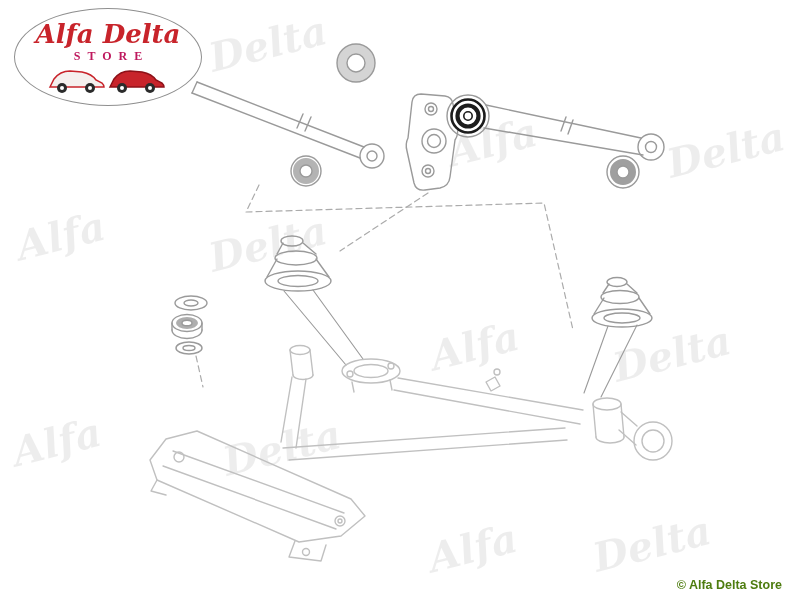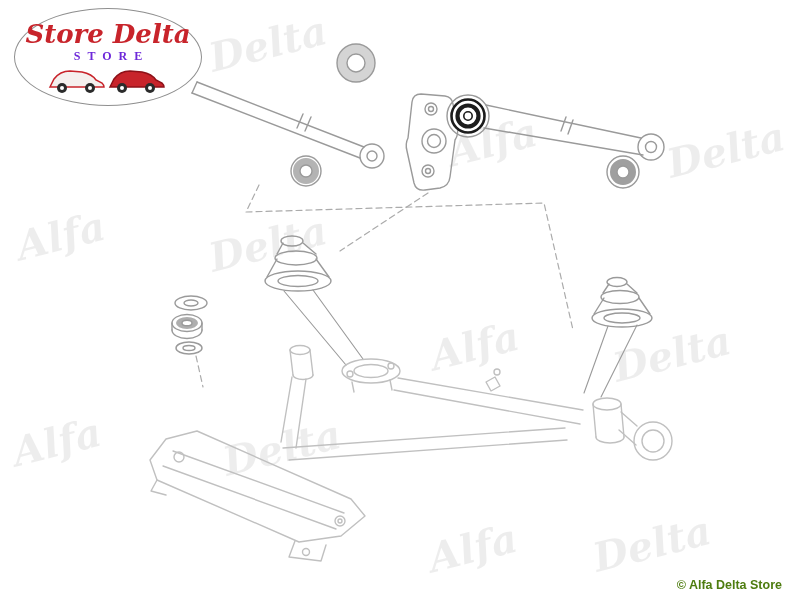--- a/index.html
+++ b/index.html
@@ -28,21 +28,21 @@
     display:flex;flex-direction:column;align-items:center;justify-content:center;
     z-index:4;box-sizing:border-box;
   }
   .logo-name{
     font-family:"DejaVu Serif",serif;font-style:italic;font-weight:bold;
     font-size:26px;line-height:1;color:#c8242b;margin-top:2px;
   }
   .logo-store{
     font-family:"Liberation Serif",serif;font-weight:bold;
     font-size:12px;letter-spacing:7px;margin-left:7px;
-    color:#6d28d9;line-height:1;margin-top:3px;
+    color:#be185d;line-height:1;margin-top:3px;
   }
   .logo-cars{margin-top:2px;}
   
   .copyright{
     position:absolute;right:18px;bottom:8px;z-index:4;
     font-size:12.5px;font-weight:700;color:#4d7c0f;
   }
 </style>
 </head>
 <body>
@@ -186,21 +186,21 @@
         <circle cx="340" cy="521" r="5"></circle>
           <circle cx="340" cy="521" r="2"></circle>
         <path d="M295,541 L289,557 L321,561 L326,545"></path>
         <circle cx="306" cy="552" r="3.5"></circle>
         <path d="M157,480 L151,491 L166,495"></path>
       </g>
     </g>
   </svg>
 
   <div class="logo">
-    <div class="logo-name">Store Delta</div>
+    <div class="logo-name">Alfa Delta</div>
     <div class="logo-store">STORE</div>
     <svg class="logo-cars" width="124" height="32" viewBox="0 0 124 32">
       <g>
         <path d="M4,23 L8,15 Q14,7 24,7 L36,8 Q46,10 50,16 L56,19 Q58,21 58,23 Z" fill="#f5f0ee" stroke="#c8242b" stroke-width="1.5"></path>
         <circle cx="16" cy="24" r="5" fill="#2b2b2b"></circle>
           <circle cx="44" cy="24" r="5" fill="#2b2b2b"></circle>
         <circle cx="16" cy="24" r="2" fill="#fff"></circle>
           <circle cx="44" cy="24" r="2" fill="#fff"></circle>
       </g>
       <g transform="translate(62,0)">

